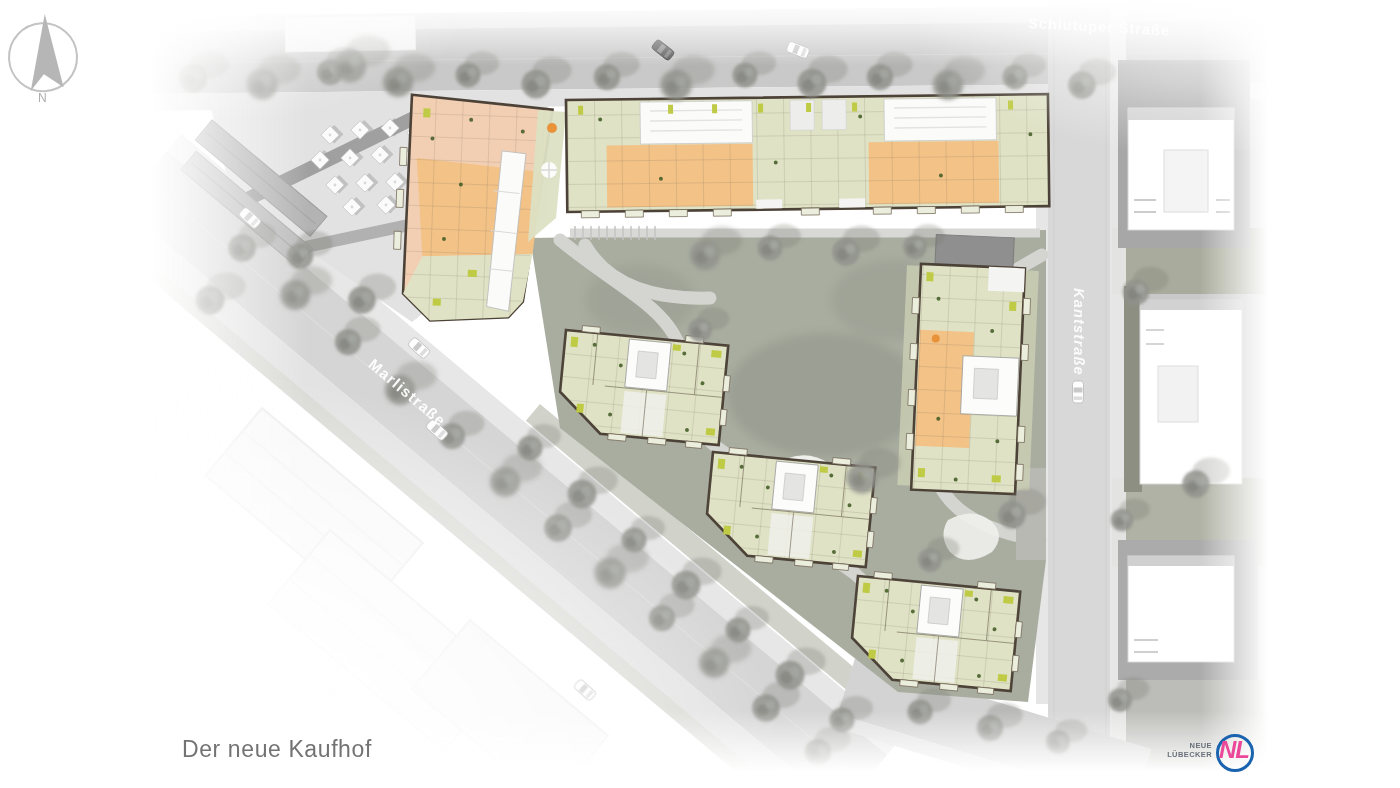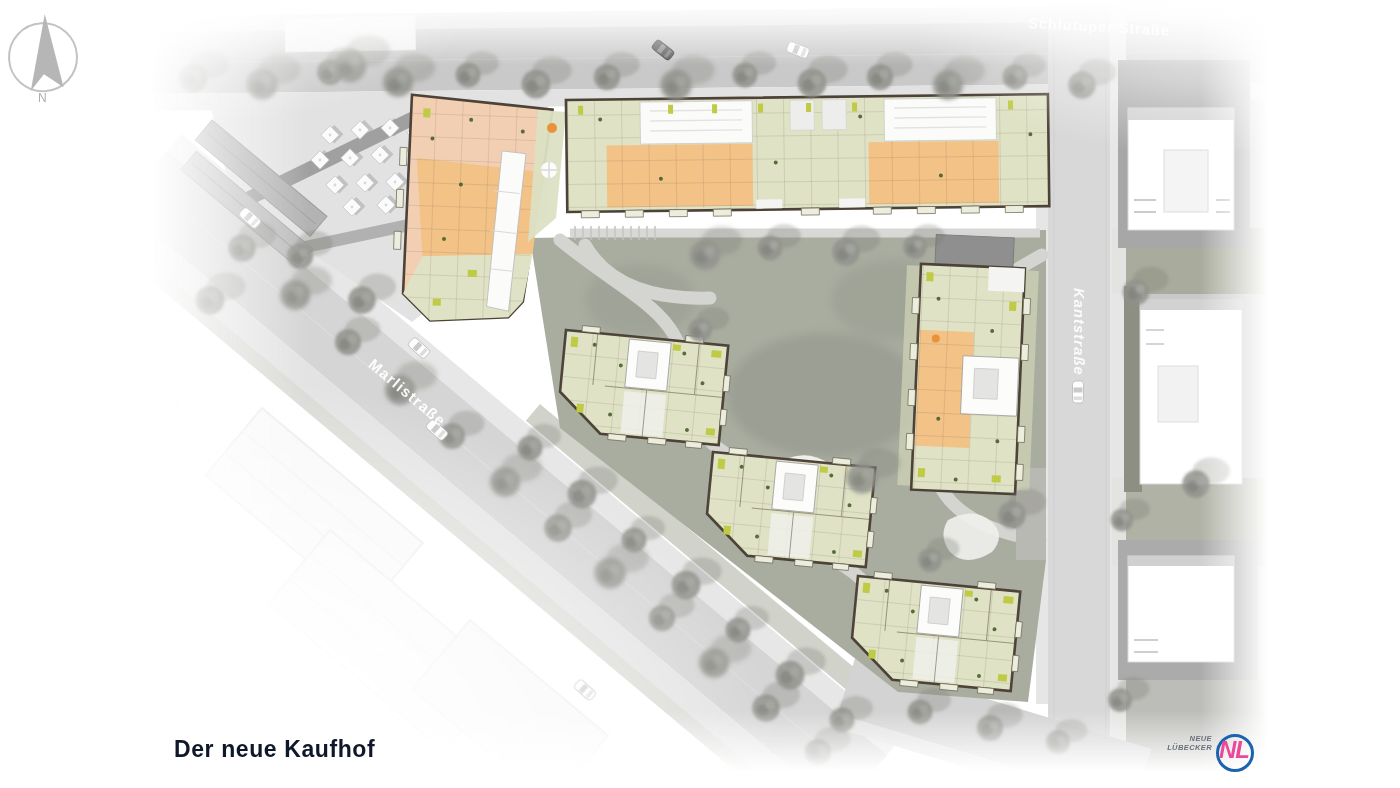--- a/index.html
+++ b/index.html
@@ -16,26 +16,26 @@
     background:linear-gradient(180deg,#fff 0,rgba(255,255,255,.6) 45%,rgba(255,255,255,0) 100%);}
   .fade-bottom{left:0;right:0;bottom:0;height:78px;
     background:linear-gradient(0deg,#fff 0,#fff 16px,rgba(255,255,255,0) 100%);}
   .fade-sw{left:0;bottom:0;width:780px;height:430px;
     background:radial-gradient(ellipse at 6% 100%,#fff 0,#fff 30%,rgba(255,255,255,0) 72%);}
   .fade-ne{right:120px;top:0;width:360px;height:150px;
     background:radial-gradient(ellipse at 85% 0,rgba(255,255,255,.92) 0,rgba(255,255,255,.5) 40%,rgba(255,255,255,0) 75%);}
   .fade-nw{left:120px;top:0;width:340px;height:120px;
     background:radial-gradient(ellipse at 20% 0,rgba(255,255,255,.9) 0,rgba(255,255,255,0) 75%);}
   
-  .plan-title{position:absolute;left:174px;top:736px;font-size:23px;font-weight:bold;
-    color:#0f172a;letter-spacing:.6px;}
+  .plan-title{position:absolute;left:182px;top:736px;font-size:23px;font-weight:normal;
+    color:#737373;letter-spacing:.6px;}
   .compass{position:absolute;left:228px;top:596px;width:100px;height:126px;}
   .brand{position:absolute;right:146px;top:732px;width:120px;height:48px;}
-  .brand .words{position:absolute;right:42px;top:2px;text-align:right;
-    font-size:7.5px;font-weight:bold;color:#68707a;line-height:1.25;letter-spacing:.4px;font-style:italic;}
+  .brand .words{position:absolute;right:42px;top:9px;text-align:right;
+    font-size:7.5px;font-weight:bold;color:#68707a;line-height:1.25;letter-spacing:.4px;}
   .brand .ring{position:absolute;right:0;top:2px;width:32px;height:32px;border:3px solid #1a63ae;
     border-radius:50%;background:rgba(255,255,255,.0);}
   .brand .mono{position:absolute;right:1px;top:3px;width:38px;height:32px;text-align:center;
     font-size:24px;font-weight:bold;font-style:italic;color:#ec4899;line-height:30px;
     letter-spacing:-1px;}
 </style>
 </head>
 <body>
 
 <div class="stage">

